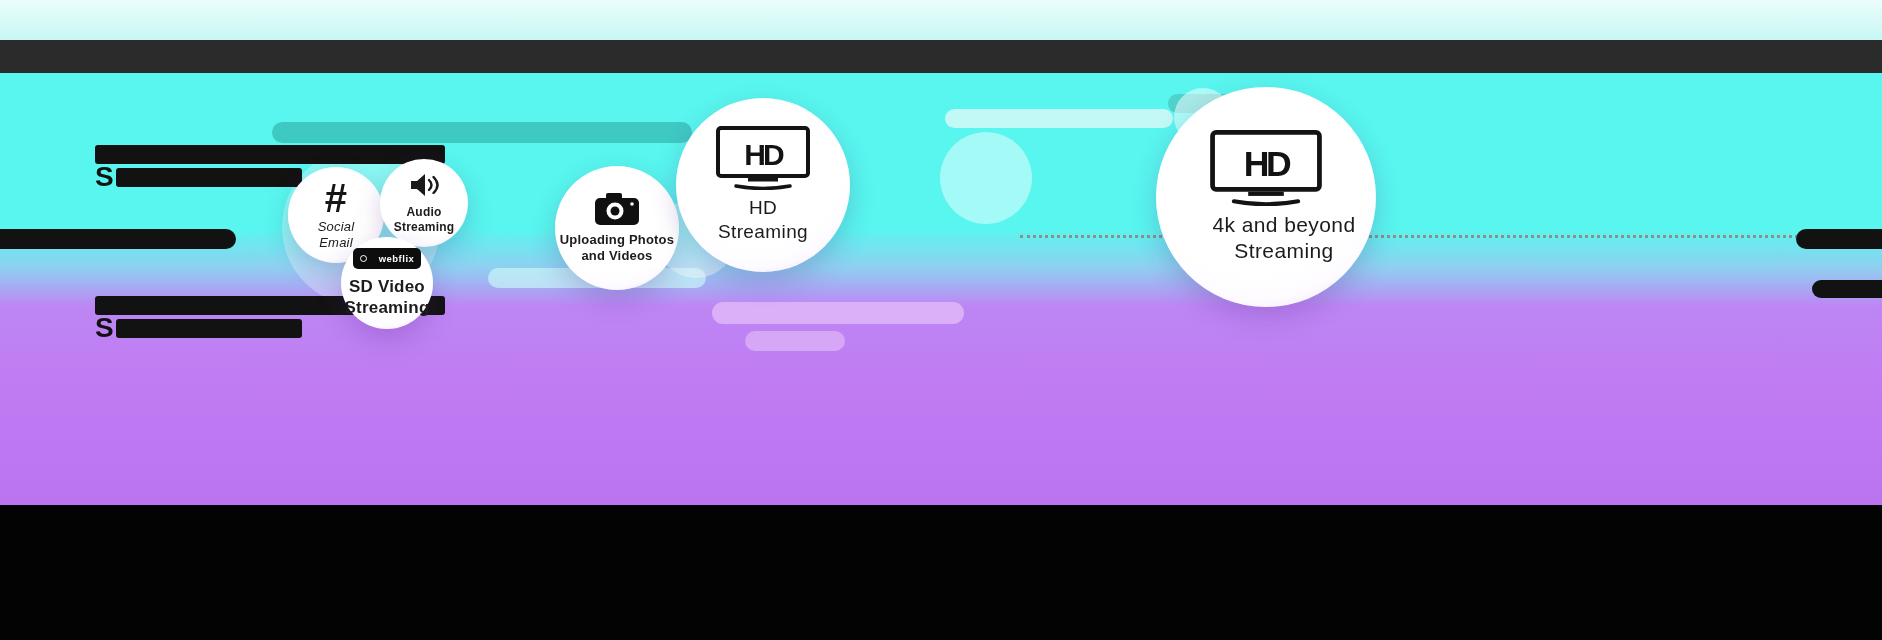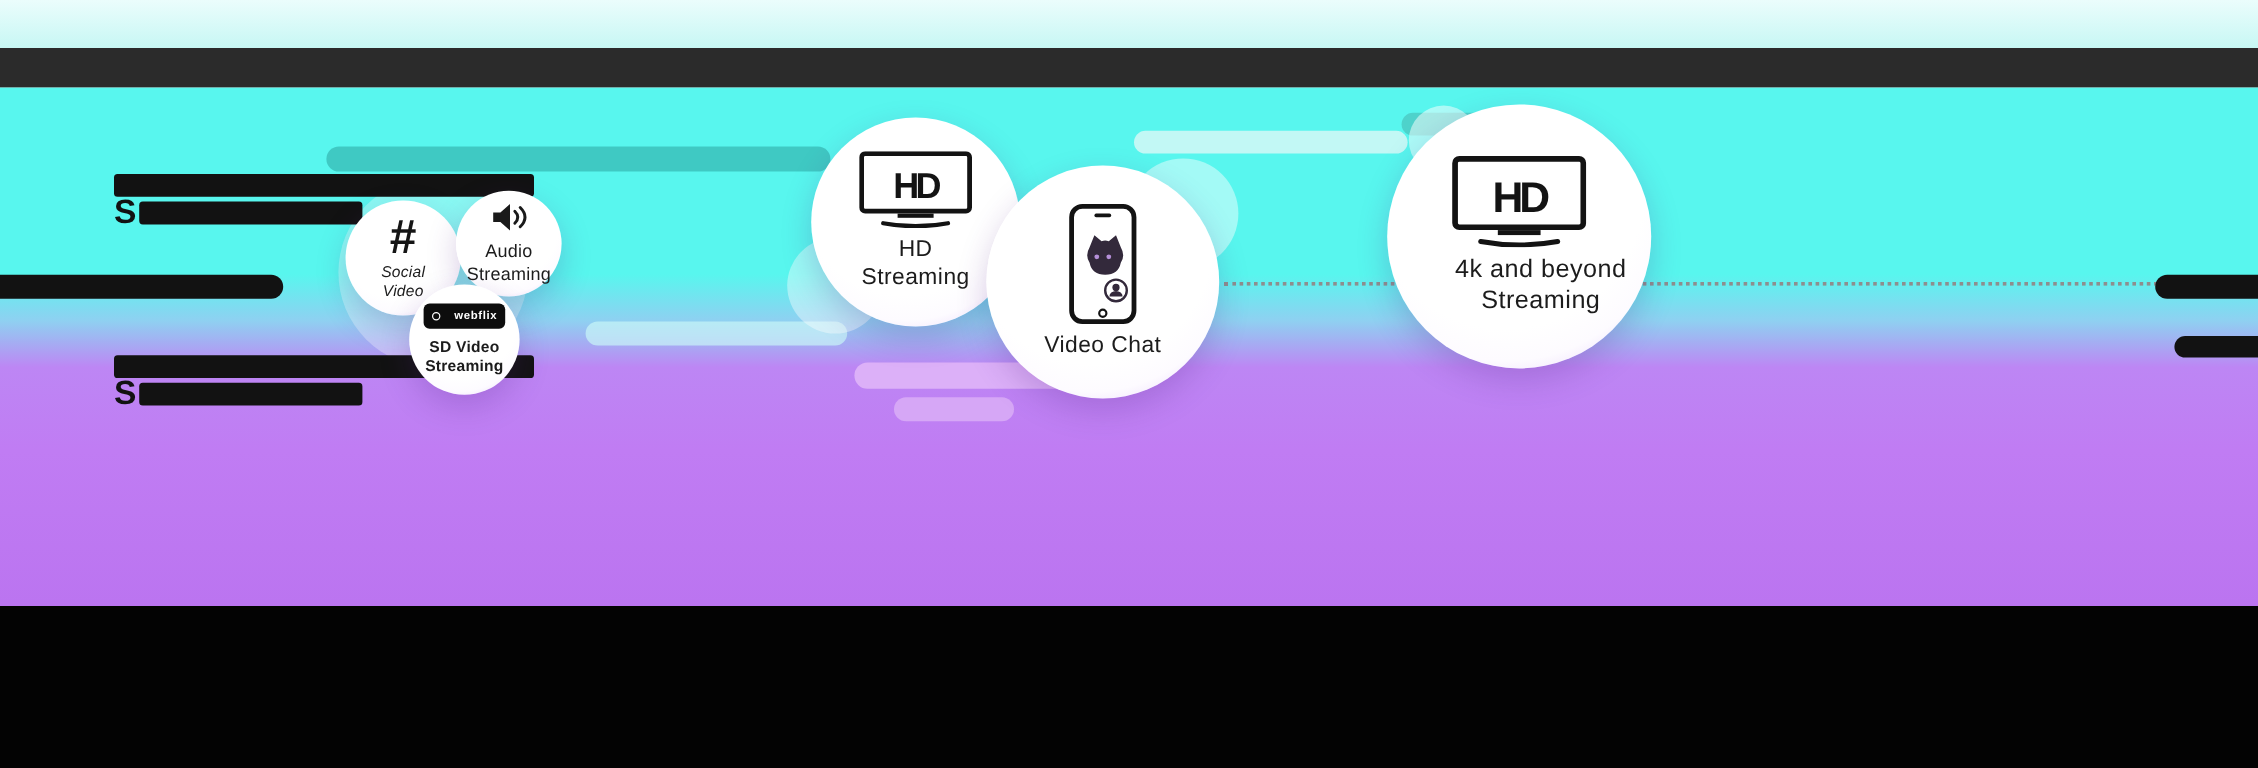--- a/index.html
+++ b/index.html
@@ -60,22 +60,22 @@
   .b-social { left:288px; top:167px; width:96px;  height:96px; }
   .b-audio  { left:380px; top:159px; width:88px;  height:88px; }
   .b-sd     { left:341px; top:237px; width:92px;  height:92px; }
   .b-upload { left:555px; top:166px; width:124px; height:124px; }
   .b-hd     { left:676px; top:98px;  width:174px; height:174px; }
   .b-video  { left:822px; top:138px; width:194px; height:194px; }
   .b-4k     { left:1156px; top:87px; width:220px; height:220px; }
 
   .b-email  .bubble-label { font-size:15px;   font-weight:500; }
   .b-social .bubble-label { font-size:13px;   font-weight:500;font-style:italic; }
-  .b-audio  .bubble-label { font-size:15px; font-weight:400; }
-  .b-sd     .bubble-label { font-size:13px; font-weight:700; }
+  .b-audio  .bubble-label { font-size:12px; font-weight:700; }
+  .b-sd     .bubble-label { font-size:17px; font-weight:700; }
   .b-upload .bubble-label { font-size:13px;   font-weight:700; }
   .b-hd     .bubble-label { font-size:19px;   font-weight:500; letter-spacing:.4px; }
   .b-video  .bubble-label { font-size:19px;   font-weight:500; letter-spacing:.4px; }
   .b-4k     .bubble-label { font-size:21px;   font-weight:500; letter-spacing:.4px;margin-left:36px; }
 
   .glyph-hash { font-size:40px; font-weight:800; line-height:.95; color:#151515; margin-bottom:2px; }
 
   .webflix { background:#0d0d0d; border-radius:5px; padding:5px 7px; display:flex; align-items:center; gap:12px; margin-bottom:7px; }
   .webflix-dot { width:7px; height:7px; border:1.6px solid #fff; border-radius:50%; }
   .webflix-text { color:#fff; font-size:9.5px; font-weight:700; letter-spacing:.5px; }
@@ -119,21 +119,21 @@
     <span class="redact-inline"></span>
   </div>
   <div class="redact bar-right-1"></div>
   <div class="redact bar-right-2"></div>
 
 
   <div class="bubble b-social">
     <div class="bubble-inner">
       <div class="glyph-hash">#</div>
       <div class="bubble-label">Social</div>
-      <div class="bubble-label">Video</div>
+      <div class="bubble-label">Email</div>
     </div>
   </div>
 
   <div class="bubble b-audio">
     <div class="bubble-inner">
       <svg class="ic" width="32" height="28" viewBox="0 0 32 28">
         <path d="M3 10 h6 l8 -7 v22 l-8 -7 h-6 z" fill="#1a1a1a"></path>
         <path d="M21 9 q5 5 0 10" fill="none" stroke="#1a1a1a" stroke-width="2.4" stroke-linecap="round"></path>
         <path d="M25.5 6 q8 8 0 16" fill="none" stroke="#1a1a1a" stroke-width="2.4" stroke-linecap="round"></path>
       </svg>
@@ -146,50 +146,47 @@
     <div class="bubble-inner">
       <div class="webflix">
         <span class="webflix-dot"></span>
         <span class="webflix-text">webflix</span>
       </div>
       <div class="bubble-label">SD Video</div>
       <div class="bubble-label">Streaming</div>
     </div>
   </div>
 
+  <div class="bubble b-upload">
+    <div class="bubble-inner">
+      <svg class="ic" width="46" height="34" viewBox="0 0 46 34">
+        <rect x="12" y="1" width="16" height="8" rx="2" fill="#101010"></rect>
+        <rect x="1" y="6" width="44" height="27" rx="5" fill="#101010"></rect>
+        <circle cx="21" cy="19" r="8.5" fill="#ffffff"></circle>
+        <circle cx="21" cy="19" r="4.5" fill="#101010"></circle>
+        <circle cx="38" cy="12" r="1.8" fill="#ffffff"></circle>
+      </svg>
+      <div class="bubble-label">Uploading Photos</div>
+      <div class="bubble-label">and Videos</div>
+    </div>
+  </div>
 
   <div class="bubble b-hd">
     <div class="bubble-inner">
       <svg class="ic" width="94" height="64" viewBox="0 0 94 64">
         <rect x="2" y="2" width="90" height="48" rx="3" fill="#ffffff" stroke="#131313" stroke-width="4"></rect>
         <text class="tv-text" x="47" y="39" text-anchor="middle">HD</text>
         <rect x="32" y="52" width="30" height="3.5" fill="#131313"></rect>
         <path d="M20 60 q27 5 54 0" fill="none" stroke="#131313" stroke-width="3.5" stroke-linecap="round"></path>
       </svg>
       <div class="bubble-label">HD</div>
       <div class="bubble-label">Streaming</div>
     </div>
   </div>
 
-  <div class="bubble b-video">
-    <div class="bubble-inner">
-      <svg class="ic" width="58" height="100" viewBox="0 0 58 100">
-        <rect x="3" y="2" width="52" height="96" rx="9" fill="#ffffff" stroke="#131313" stroke-width="4"></rect>
-        <rect x="22" y="8" width="14" height="3" rx="1.5" fill="#131313"></rect>
-        <circle cx="29" cy="91" r="3" fill="none" stroke="#131313" stroke-width="1.8"></circle>
-        <path d="M18 36 l4 -10 6 5 q3 -1 6 0 l6 -5 4 10 q4 7 0 13 q-2 10 -13 10 q-11 0 -13 -10 q-4 -6 0 -13 z" fill="#33293b"></path>
-        <circle cx="24" cy="44" r="2" fill="#b58fd8"></circle>
-        <circle cx="34" cy="44" r="2" fill="#b58fd8"></circle>
-        <circle cx="40" cy="72" r="9" fill="#ffffff" stroke="#33293b" stroke-width="2"></circle>
-        <circle cx="40" cy="69.5" r="3" fill="#33293b"></circle>
-        <path d="M34.5 77 a5.5 4.5 0 0 1 11 0 z" fill="#33293b"></path>
-      </svg>
-      <div class="bubble-label">Video Chat</div>
-    </div>
-  </div>
 
   <div class="bubble b-4k">
     <div class="bubble-inner">
       <svg class="ic" width="112" height="76" viewBox="0 0 94 64">
         <rect x="2" y="2" width="90" height="48" rx="3" fill="#ffffff" stroke="#131313" stroke-width="4"></rect>
         <text class="tv-text" x="47" y="39" text-anchor="middle">HD</text>
         <rect x="32" y="52" width="30" height="3.5" fill="#131313"></rect>
         <path d="M20 60 q27 5 54 0" fill="none" stroke="#131313" stroke-width="3.5" stroke-linecap="round"></path>
       </svg>
       <div class="bubble-label">4k and beyond</div>

